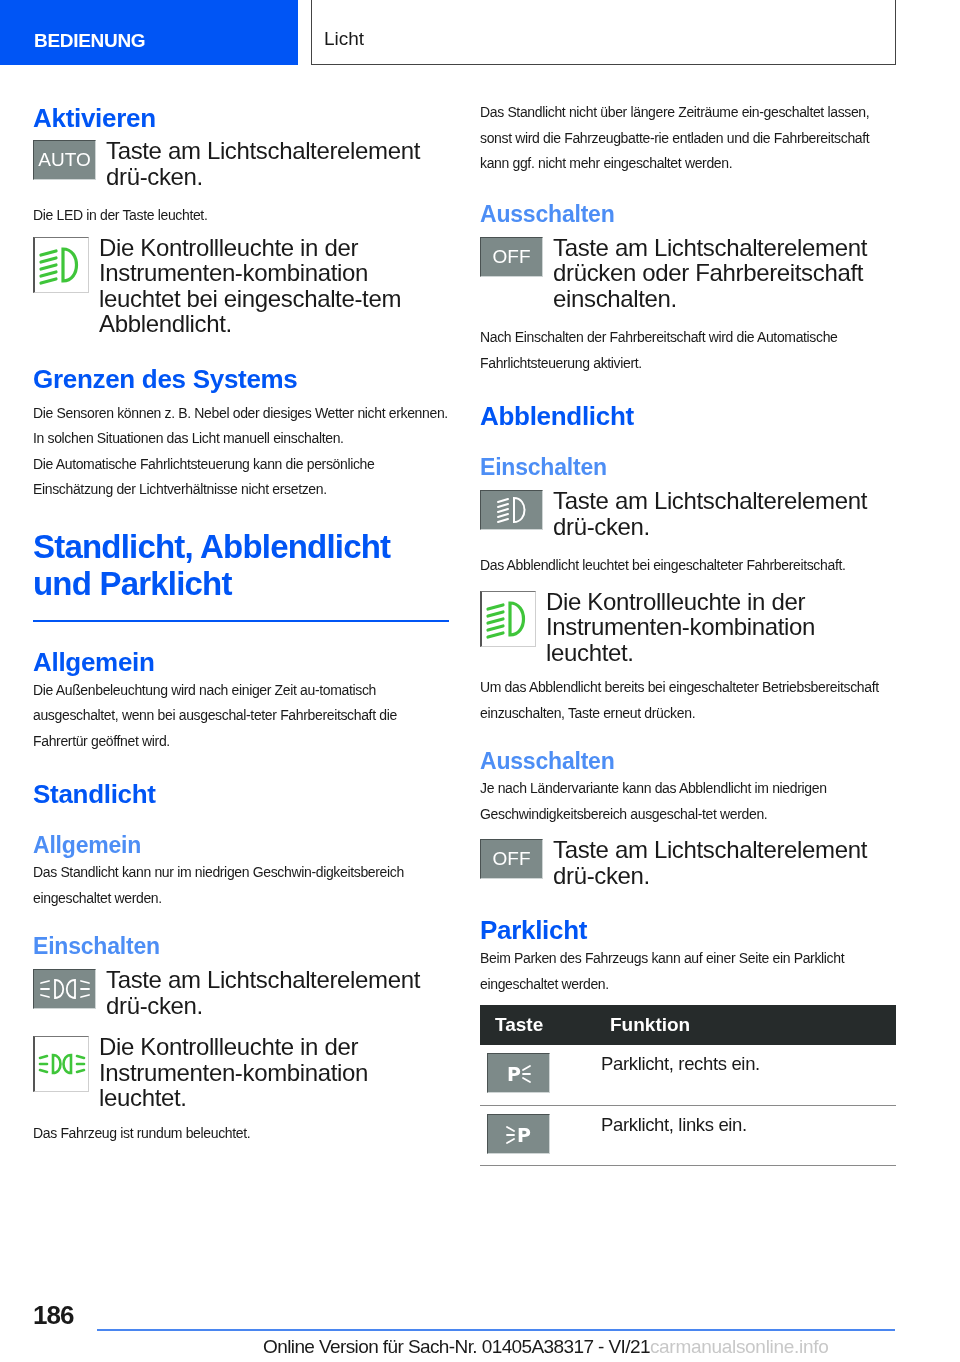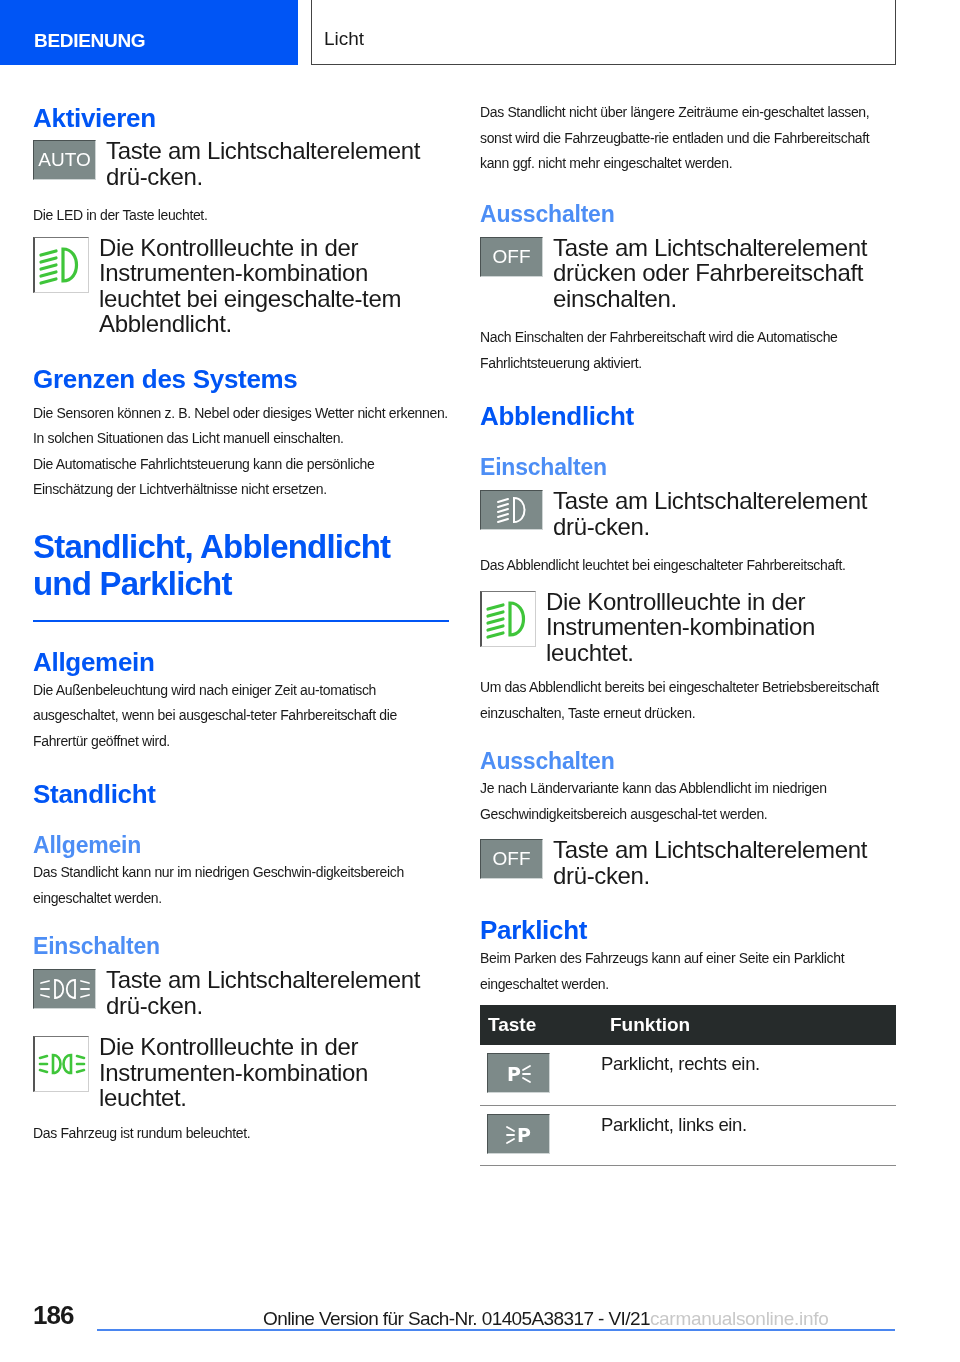--- a/index.html
+++ b/index.html
@@ -22,29 +22,29 @@
 
   .icon-row { display: flex; align-items: flex-start; }
   .icon-row .txt { flex: 1; font-size: 24px; line-height: 25.5px; letter-spacing: -0.35px; }
 
   .btn-icon { width: 63px; height: 40px; background: #7d8a89; border: 1px solid #4a5252; border-right-color: #cfd5d5; border-bottom-color: #cfd5d5; display: flex; align-items: center; justify-content: center; color: #fff; font-size: 19px; flex-shrink: 0; margin-right: 10px; margin-top: 2px; }
   .lamp-icon { width: 56px; height: 56px; background: #fff; border: 1px solid #cfcfcf; border-left: 2px solid #555; border-top: 1px solid #777; display: flex; align-items: center; justify-content: center; flex-shrink: 0; margin-right: 10px; margin-top: 2px; }
 
   .rule { height: 2px; background: #0055f5; }
 
   table { width: 416px; border-collapse: collapse; }
-  th { background: #262b2b; color: #fff; font-weight: bold; font-size: 19px; text-align: left; height: 40px; padding-left: 8px; }
+  th { background: #262b2b; color: #fff; font-weight: bold; font-size: 19px; text-align: left; height: 40px; padding-left: 15px; }
   th.fn { padding-left: 9px; }
   td { vertical-align: top; border-bottom: 1.5px solid #8a8a8a; height: 60px; padding-top: 8px; font-size: 18.5px; letter-spacing: -0.35px; }
   td.k { width: 121px; padding-left: 7px; }
   td.k .btn-icon { margin: 0; }
 
   .footer-num { position: absolute; left: 33px; top: 1300px; font-size: 26px; font-weight: bold; color: #1a1a1a; letter-spacing: -1px; }
   .footer-line { position: absolute; left: 97px; top: 1329px; width: 798px; height: 2px; background: #4a86f0; }
-  .footer-text { position: absolute; left: 263px; top: 1308px; font-size: 19px; color: #1a1a1a; letter-spacing: -0.6px; white-space: nowrap; }
+  .footer-text { position: absolute; left: 263px; top: 1336px; font-size: 19px; color: #1a1a1a; letter-spacing: -0.6px; white-space: nowrap; }
   .footer-wm { color: #c8c8c8; letter-spacing: -0.3px; }
 </style>
 </head>
 <body>
 
 <div class="header-section">
   <span>BEDIENUNG</span>
 </div>
 <div class="header-chapter">
   <span>Licht</span>

